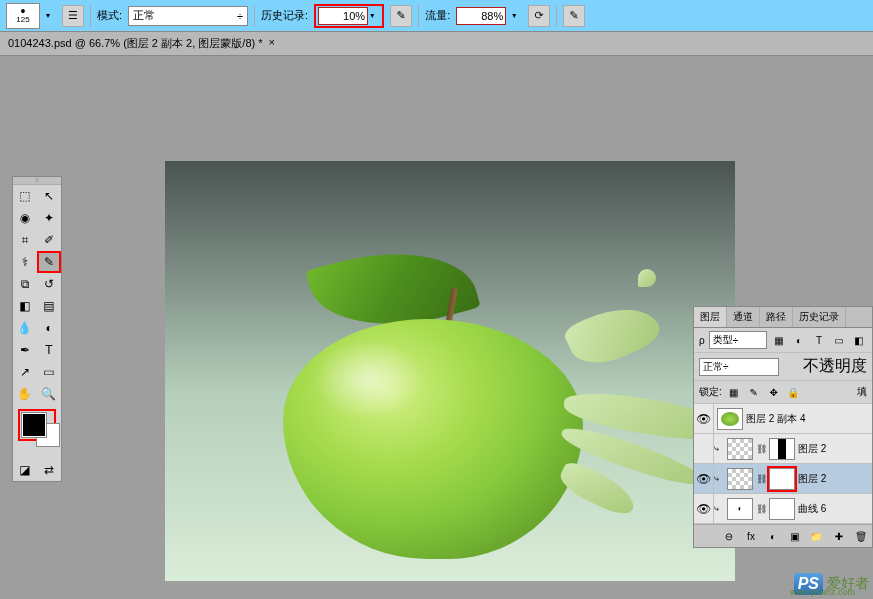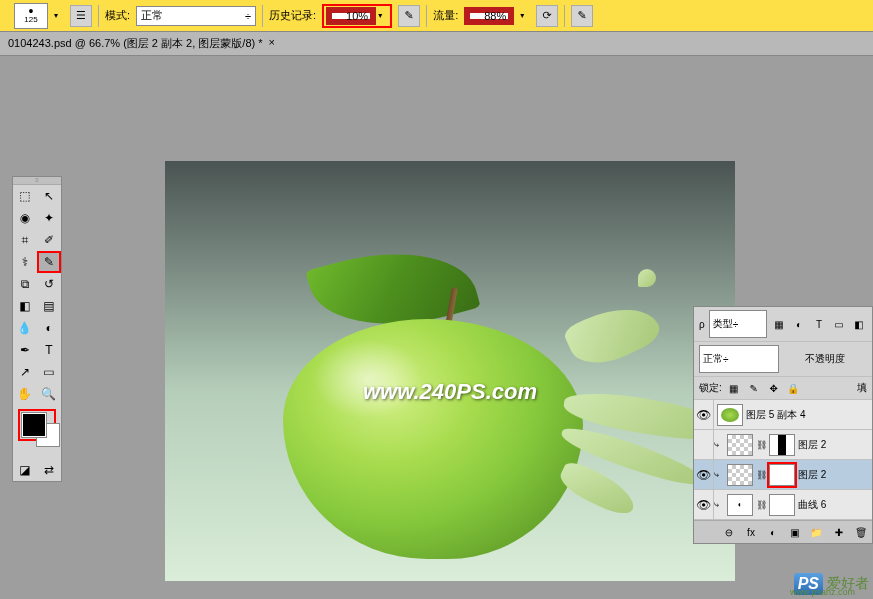--- a/index.html
+++ b/index.html
@@ -1,25 +1,25 @@
 <!DOCTYPE html>
 <html><head>
 <meta charset="utf-8">
 <style>
 * { margin: 0; padding: 0; box-sizing: border-box; font-family: "Microsoft YaHei", sans-serif; }
 body { width: 873px; height: 599px; background: #9e9e9e; overflow: hidden; position: relative; }
 
-.options-bar { height: 32px; background: #fde047; border-bottom: 1px solid #888; display: flex; align-items: center; padding: 0 14px; gap: 6px; font-size: 11px; }
+.options-bar { height: 32px; background: #7dd3fc; border-bottom: 1px solid #888; display: flex; align-items: center; padding: 0 6px; gap: 6px; font-size: 11px; }
 .brush-preview { width: 34px; height: 26px; background: #fff; border: 1px solid #888; display: flex; flex-direction: column; align-items: center; justify-content: center; font-size: 8px; position: relative; }
 .brush-preview::before { content: "•"; font-size: 14px; line-height: 8px; }
 .small-dd { width: 10px; font-size: 8px; }
 .toggle-icon { width: 22px; height: 22px; border: 1px solid #aaa; display: flex; align-items: center; justify-content: center; background: #d4d4d4; }
 .divider { width: 1px; height: 22px; background: #aaa; }
 .mode-select { width: 120px; height: 20px; background: #fff; border: 1px solid #888; display: flex; align-items: center; justify-content: space-between; padding: 0 4px; font-size: 11px; }
-.pct-input { width: 50px; height: 18px; background: #fff; border: 6px solid #b91c1c; display: flex; align-items: center; justify-content: flex-end; padding: 0 2px; font-size: 11px; }
+.pct-input { width: 50px; height: 18px; background: #fff; border: 1px solid #b91c1c; display: flex; align-items: center; justify-content: flex-end; padding: 0 2px; font-size: 11px; }
 .opacity-group { display: flex; align-items: center; border: 2px solid #ff0000; padding: 1px 2px; gap: 2px; }
 
 .tabs-bar { height: 24px; background: #b8b8b8; border-bottom: 1px solid #888; display: flex; align-items: center; padding: 0 8px; font-size: 11px; }
 .tab { display: flex; align-items: flex-start; gap: 6px; }
 
 .workspace { position: absolute; top: 56px; left: 0; right: 0; bottom: 0; background: #9e9e9e; }
 
 .tools-panel { position: absolute; left: 12px; top: 120px; width: 50px; background: #d4d4d4; border: 1px solid #888; }
 .tools-drag { height: 8px; background: #c0c0c0; border-bottom: 1px solid #aaa; text-align: center; font-size: 6px; color: #888; }
 .tools-grid { display: grid; grid-template-columns: 1fr 1fr; }
@@ -43,21 +43,21 @@
 .s3 { left: 305px; top: 205px; width: 150px; height: 25px; transform: rotate(18deg); border-radius: 40% 60% 40% 50%; }
 .s4 { left: 385px; top: 30px; width: 18px; height: 18px; border-radius: 50% 50% 50% 10%; }
 .s5 { left: 305px; top: 235px; width: 80px; height: 30px; transform: rotate(25deg); border-radius: 30% 70% 40% 50%; }
 .watermark-canvas { position: absolute; left: 50%; top: 55%; transform: translate(-50%,-50%); color: #fff; font-size: 22px; font-weight: bold; font-style: italic; text-shadow: 1px 1px 3px rgba(0,0,0,0.6); }
 
 .layers-panel { position: absolute; right: 0; top: 250px; width: 180px; background: #d4d4d4; border: 1px solid #888; font-size: 11px; }
 .panel-tabs { display: flex; background: #c0c0c0; border-bottom: 1px solid #888; }
 .panel-tab { padding: 3px 6px; border-right: 1px solid #aaa; font-size: 10px; }
 .panel-tab.active { background: #d4d4d4; }
 .panel-row { display: flex; align-items: center; padding: 3px 5px; gap: 4px; border-bottom: 1px solid #c0c0c0; }
-.kind-select { flex: 1; height: 28px; background: #fff; border: 1px solid #888; display: flex; align-items: center; padding: 0 3px; font-size: 10px; }
+.kind-select { flex: 1; height: 18px; background: #fff; border: 1px solid #888; display: flex; align-items: center; padding: 0 3px; font-size: 10px; }
 .mini-icon { width: 16px; height: 16px; display: flex; align-items: center; justify-content: center; font-size: 10px; }
 .layer-list { max-height: 200px; overflow: hidden; }
 .layer-row { display: flex; align-items: center; height: 30px; border-bottom: 1px solid #c0c0c0; background: #e8e8e8; }
 .layer-row.selected { background: #b8cce0; }
 .eye { width: 20px; display: flex; align-items: center; justify-content: center; font-size: 12px; border-right: 1px solid #c0c0c0; height: 100%; }
 .thumb { width: 26px; height: 22px; background: #fff; border: 1px solid #888; margin: 0 3px; display: flex; align-items: center; justify-content: center; font-size: 8px; overflow: hidden; }
 .thumb.checker { background: repeating-conic-gradient(#ccc 0 25%, #fff 0 50%) 0 0/8px 8px; }
 .thumb.mask { background: #fff; }
 .thumb.red-hl { outline: 2px solid #ff0000; }
 .thumb .apple-mini { width: 18px; height: 14px; background: radial-gradient(#a8dc4e, #5f9c28); border-radius: 50%; }
@@ -157,58 +157,63 @@
       <div class="leaf"></div>
       <div class="stem"></div>
       <div class="apple-body"></div>
       <div class="apple-shine"></div>
       <div class="splash s1"></div>
       <div class="splash s2"></div>
       <div class="splash s3"></div>
       <div class="splash s4"></div>
       <div class="splash s5"></div>
     </div>
-    <div class="watermark-canvas">www.240PS.com</div>
   </div>
 
   <div class="layers-panel">
+    <div class="panel-tabs">
+      <div class="panel-tab active">图层</div>
+      <div class="panel-tab">通道</div>
+      <div class="panel-tab">路径</div>
+      <div class="panel-tab">历史记录</div>
+    </div>
     <div class="panel-row">
       <span style="font-size:10px">ρ</span>
       <div class="kind-select">
         <span>类型</span>
           <span>÷</span>
       </div>
       <span class="mini-icon">▦</span>
       <span class="mini-icon">◐</span>
       <span class="mini-icon">T</span>
       <span class="mini-icon">▭</span>
       <span class="mini-icon">◧</span>
     </div>
     <div class="panel-row">
       <div class="kind-select" style="flex:0 0 80px">
         <span>正常</span>
           <span>÷</span>
       </div>
-      <span style="flex:1;font-size:10px;text-align:center">不透明度</span>
+      <span style="flex:1;font-size:16px;text-align:right">不透明度</span>
     </div>
     <div class="panel-row">
       <span style="font-size:10px">锁定:</span>
       <span class="mini-icon">▦</span>
       <span class="mini-icon">✎</span>
       <span class="mini-icon">✥</span>
       <span class="mini-icon">🔒</span>
       <span style="flex:1;font-size:10px;text-align:right">填</span>
     </div>
     <div class="layer-list">
       <div class="layer-row">
         <div class="eye">👁</div>
         <div class="thumb">
             <div class="apple-mini"></div>
           </div>
-        <span class="layer-name">图层 5 副本 4</span>
+        <span class="layer-name">图层 2 副本 4</span>
       </div>
       <div class="layer-row">
         <div class="eye"></div>
         <span class="link-icon">⤷</span>
         <div class="thumb checker"></div>
         <span class="link-icon">⛓</span>
         <div class="thumb mask">
             <div class="bar-mini"></div>
           </div>
         <span class="layer-name">图层 2</span>

